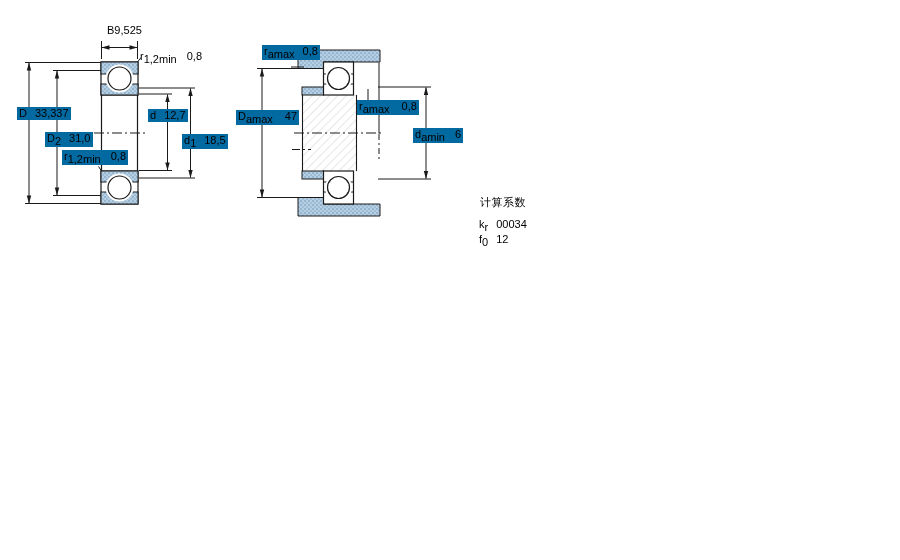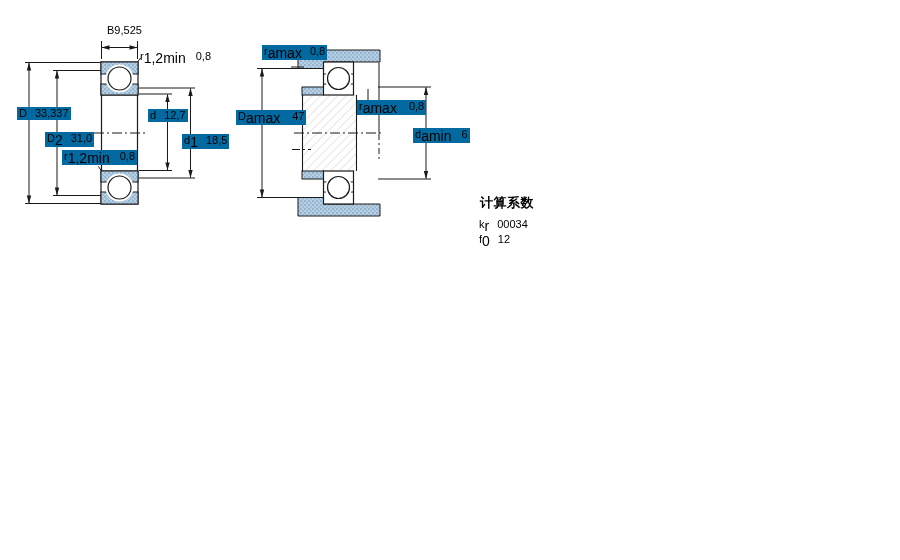--- a/index.html
+++ b/index.html
@@ -1,24 +1,24 @@
 <!DOCTYPE html>
 <html><head>
 <meta charset="utf-8">
 <style>
   html,body{margin:0;padding:0;background:#fff;}
   .canvas{position:relative;width:900px;height:560px;background:#ffffff;overflow:hidden;
           font-family:"Liberation Sans",sans-serif;}
   svg{position:absolute;left:0;top:0;}
   .lbl{position:absolute;font:11px "Liberation Sans",sans-serif;color:#000;
        white-space:nowrap;line-height:13px;}
-  .lbl sub{font-size:14px;line-height:1;vertical-align:-3px;}
+  .lbl sub{font-size:11px;line-height:1;vertical-align:-3px;}
   .bg{background:#0369a1;padding:0 2px;}
   .v4{}.v6{margin-left:8px}.v8{margin-left:8px}.v10{margin-left:10px}.v12{margin-left:12px}
-  .calc-h{font-weight:bold;font-size:13px;letter-spacing:0.5px;}
+  .calc-h{font-weight:normal;font-size:11px;letter-spacing:0.5px;}
 </style>
 </head>
 <body>
 
 <div class="canvas">
 
   <svg width="900" height="560" viewBox="0 0 900 560">
     <defs>
       <pattern id="dots" width="4" height="4" patternUnits="userSpaceOnUse">
         <rect width="4" height="4" fill="#b7cfe3"></rect>

